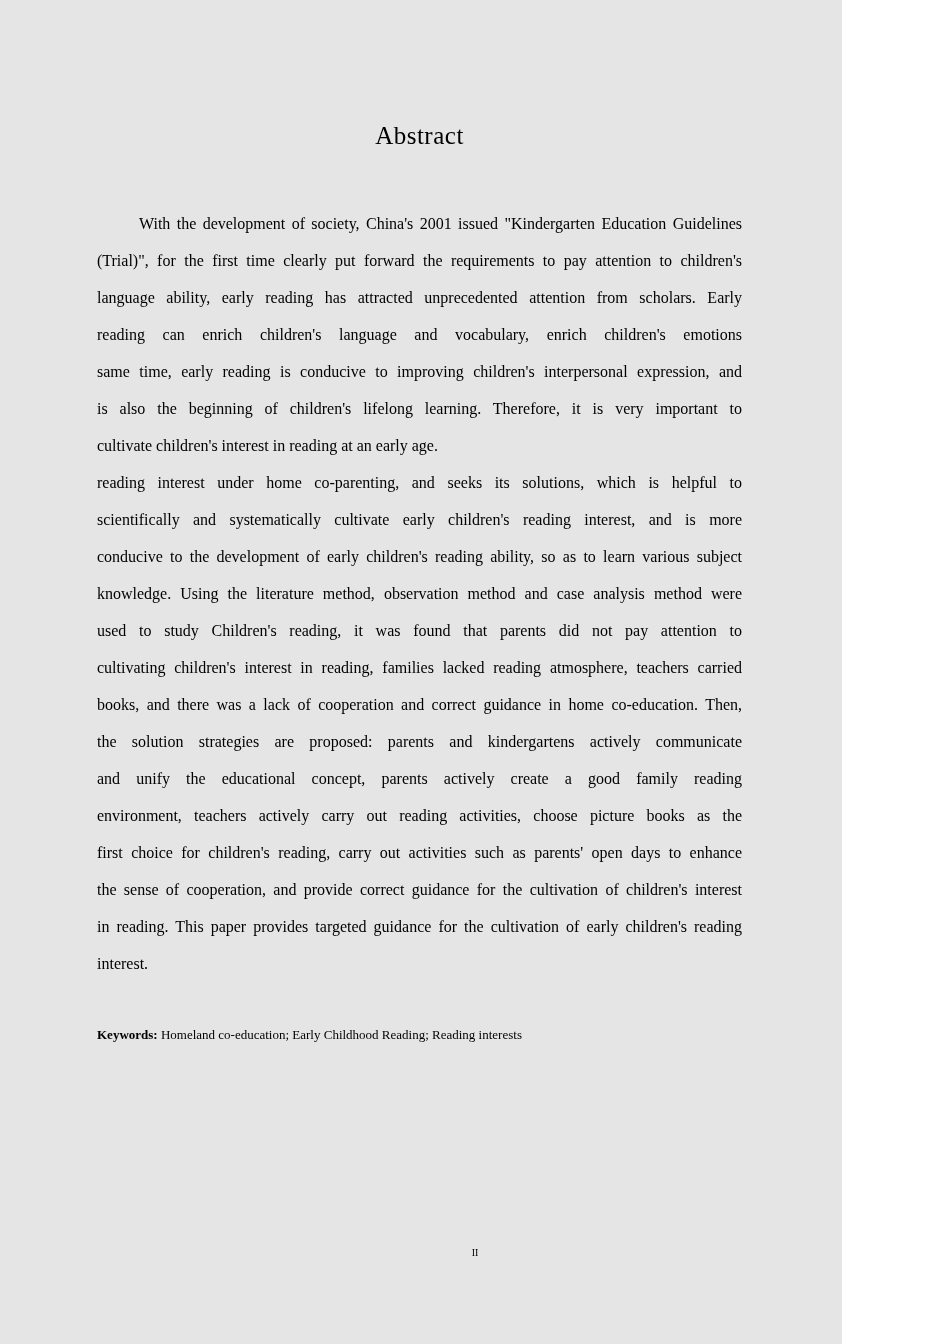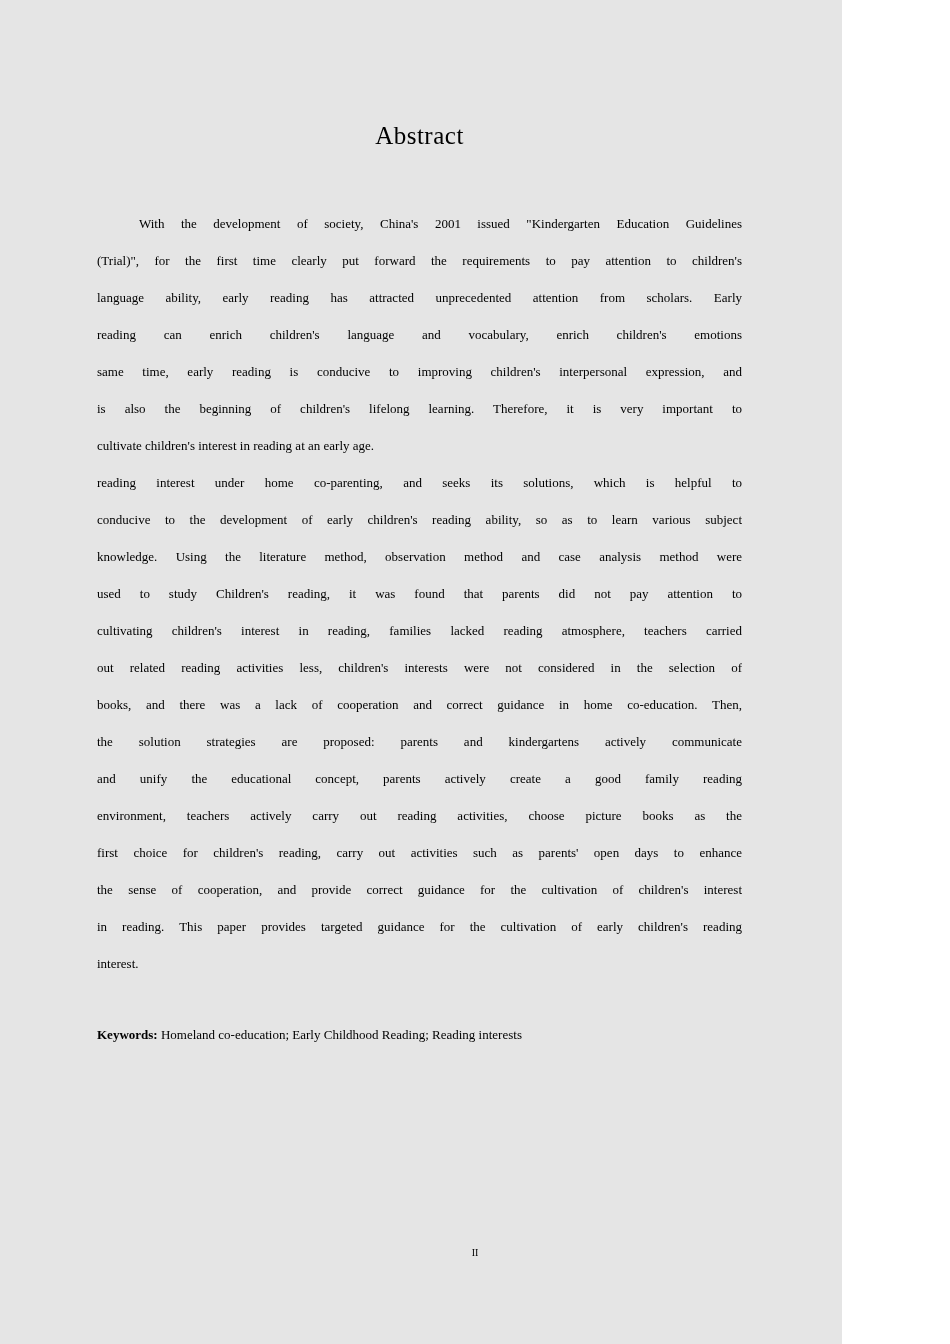--- a/index.html
+++ b/index.html
@@ -21,21 +21,21 @@
   }
   .doc-title {
     font-size: 25px;
     font-weight: normal;
     line-height: 36px;
     text-align: center;
     letter-spacing: 0.5px;
   }
   .body-text {
     margin-top: 51px;
-    font-size: 13px;
+    font-size: 16px;
   }
   .paragraph .line {
     height: 37px;
     line-height: 37px;
     text-align: justify;
     text-align-last: justify;
     overflow: hidden;
     white-space: nowrap;
   }
   .paragraph .line.first { text-indent: 42px; }
@@ -68,25 +68,25 @@
         <div class="line first">With the development of society, China's 2001 issued "Kindergarten Education Guidelines</div>
         <div class="line">(Trial)", for the first time clearly put forward the requirements to pay attention to children's</div>
         <div class="line">language ability, early reading has attracted unprecedented attention from scholars. Early</div>
         <div class="line">reading can enrich children's language and vocabulary, enrich children's emotions</div>
         <div class="line">same time, early reading is conducive to improving children's interpersonal expression, and</div>
         <div class="line">is also the beginning of children's lifelong learning. Therefore, it is very important to</div>
         <div class="line last">cultivate children's interest in reading at an early age.</div>
       </div>
       <div class="paragraph">
         <div class="line">reading interest under home co-parenting, and seeks its solutions, which is helpful to</div>
+        <div class="line">scientifically and systematically cultivate early children's reading interest, and is more</div>
         <div class="line">conducive to the development of early children's reading ability, so as to learn various subject</div>
         <div class="line">knowledge. Using the literature method, observation method and case analysis method were</div>
         <div class="line">used to study Children's reading, it was found that parents did not pay attention to</div>
         <div class="line">cultivating children's interest in reading, families lacked reading atmosphere, teachers carried</div>
-        <div class="line">out related reading activities less, children's interests were not considered in the selection of</div>
         <div class="line">books, and there was a lack of cooperation and correct guidance in home co-education. Then,</div>
         <div class="line">the solution strategies are proposed: parents and kindergartens actively communicate</div>
         <div class="line">and unify the educational concept, parents actively create a good family reading</div>
         <div class="line">environment, teachers actively carry out reading activities, choose picture books as the</div>
         <div class="line">first choice for children's reading, carry out activities such as parents' open days to enhance</div>
         <div class="line">the sense of cooperation, and provide correct guidance for the cultivation of children's interest</div>
         <div class="line">in reading. This paper provides targeted guidance for the cultivation of early children's reading</div>
         <div class="line last">interest.</div>
       </div>
     </div>

